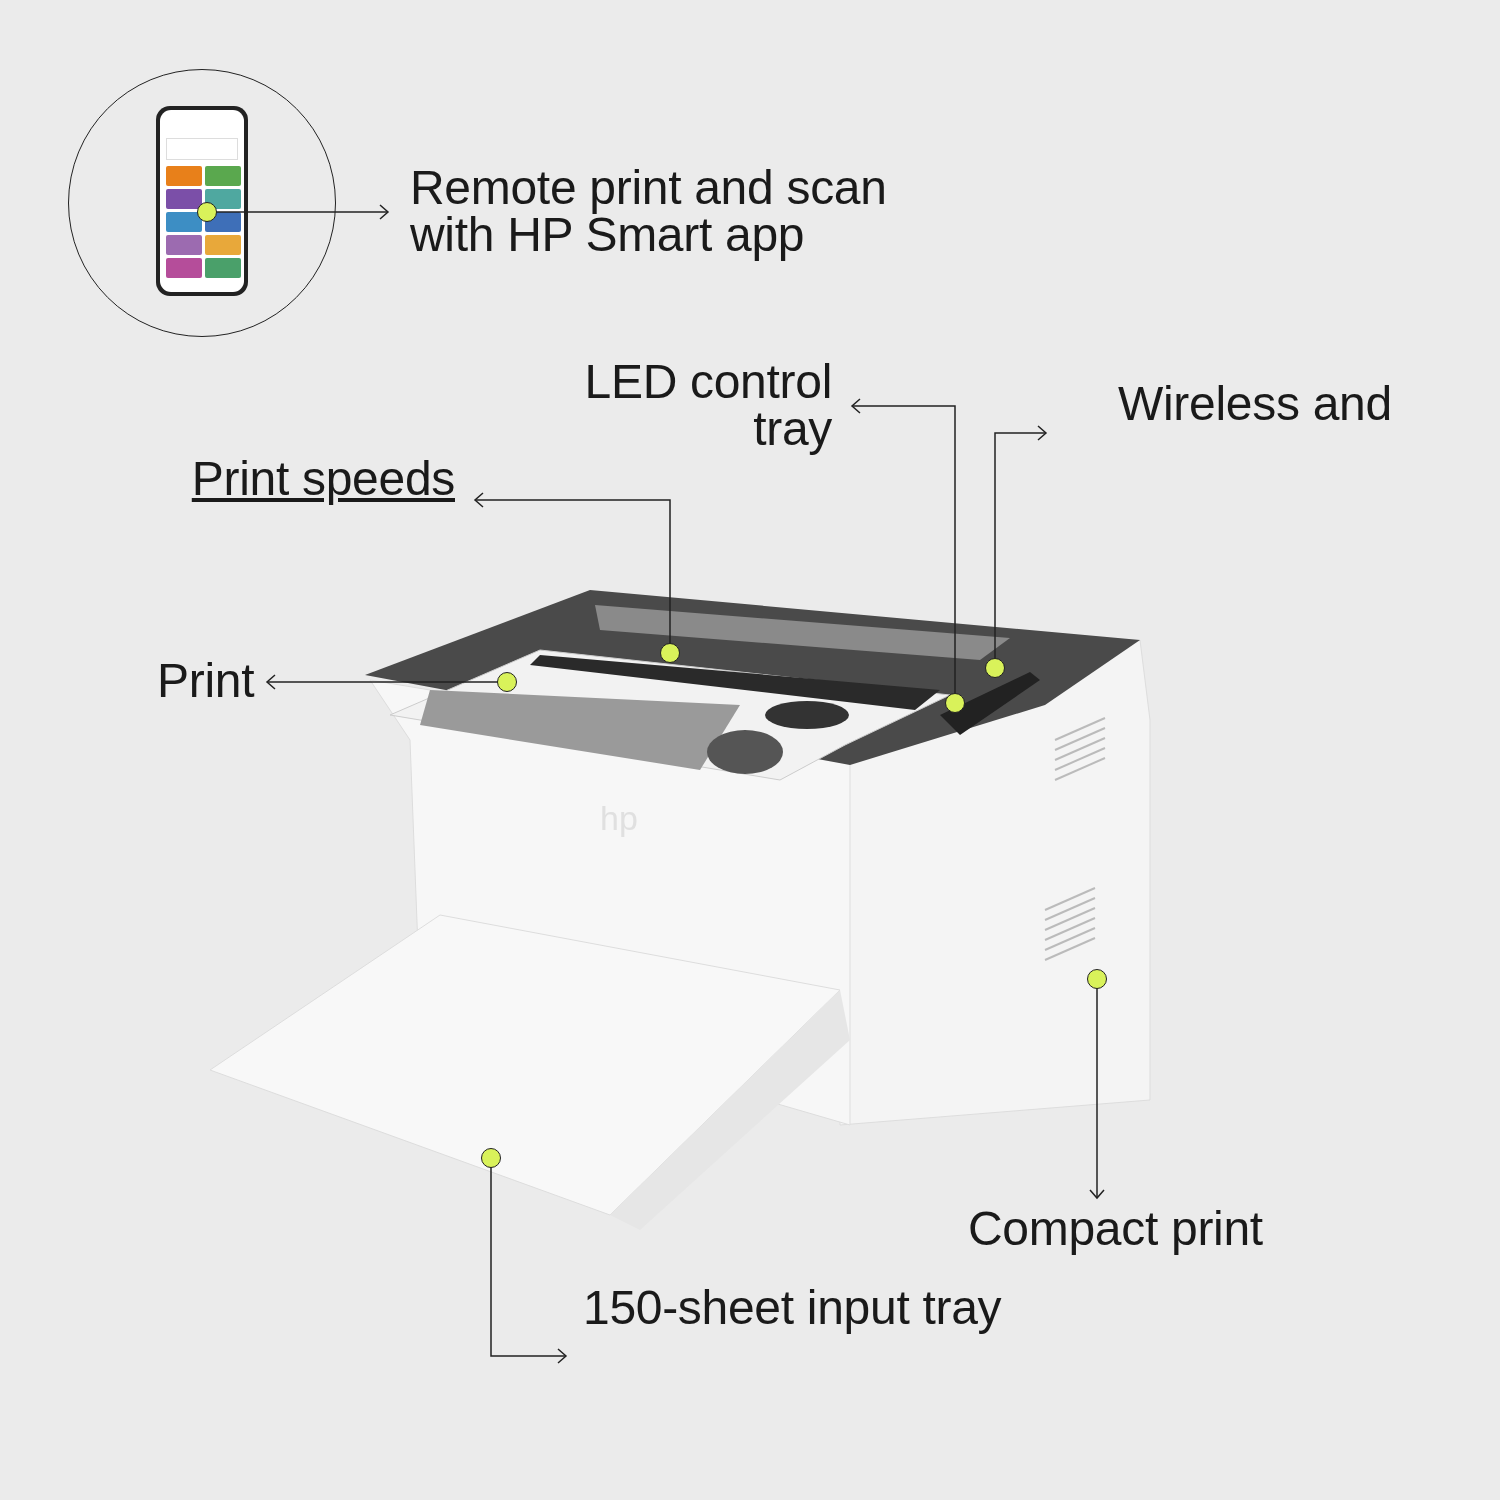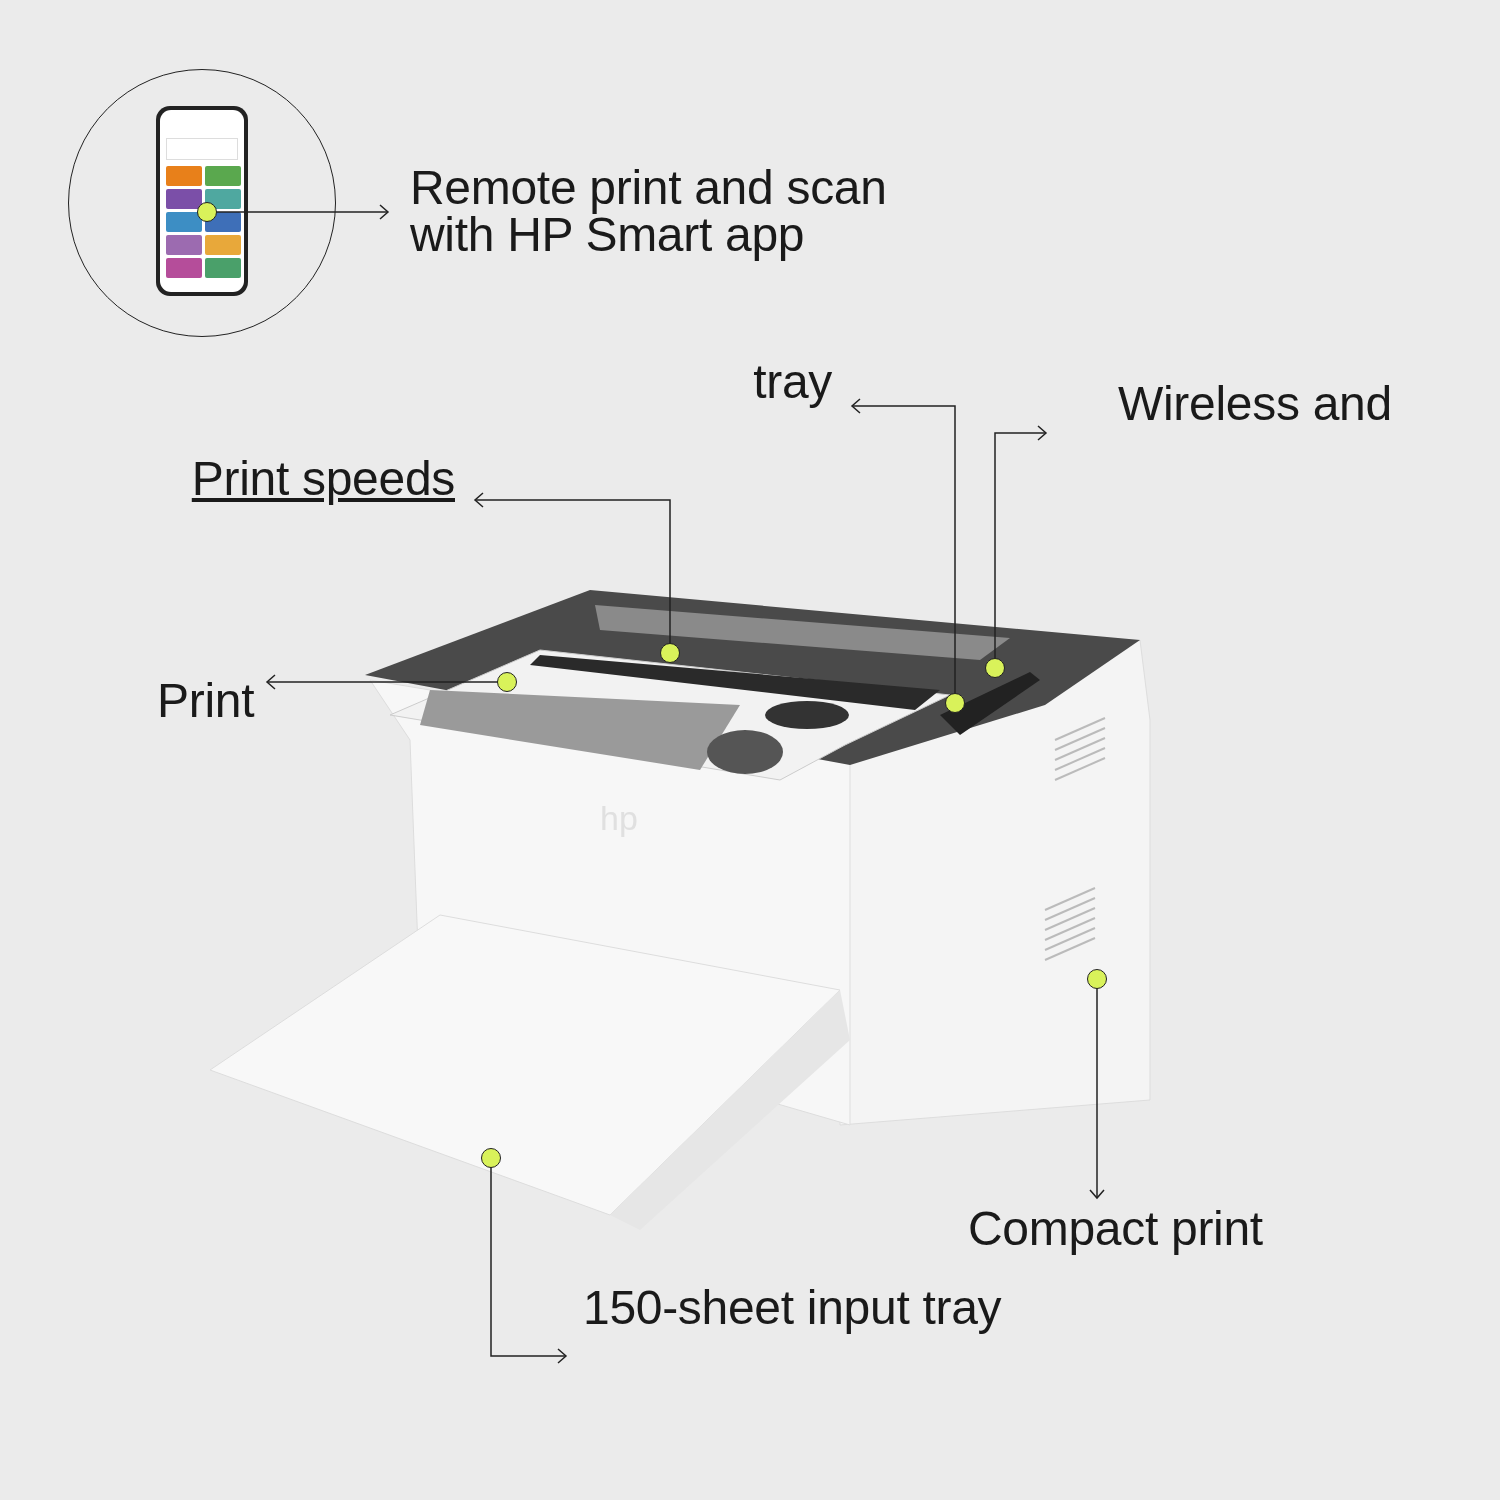--- a/index.html
+++ b/index.html
@@ -89,29 +89,30 @@
 <div class="dot" style="left:945px;top:693px;"></div>
 <div class="dot" style="left:985px;top:658px;"></div>
 <div class="dot" style="left:1087px;top:969px;"></div>
 <div class="dot" style="left:481px;top:1148px;"></div>
 
 <div class="label" style="left:410px;top:164px;">
   <div>Remote print and scan</div>
   <div>with HP Smart app</div>
 </div>
 <div class="label right" style="left:560px;top:358px;width:272px;">
+  <div>LED control</div>
   <div>tray</div>
 </div>
 <div class="label" style="left:1118px;top:380px;">
   <div>Wireless and</div>
 </div>
 <div class="label right" style="left:100px;top:455px;width:355px;text-decoration:underline;">
   <div>Print speeds</div>
 </div>
-<div class="label" style="left:157px;top:657px;margin-top:20px;">
+<div class="label" style="left:157px;top:657px;">
   <div>Print</div>
 </div>
 <div class="label" style="left:968px;top:1205px;">
   <div>Compact print</div>
 </div>
 <div class="label" style="left:583px;top:1284px;">
   <div>150-sheet input tray</div>
 </div>
 
 </body></html>

